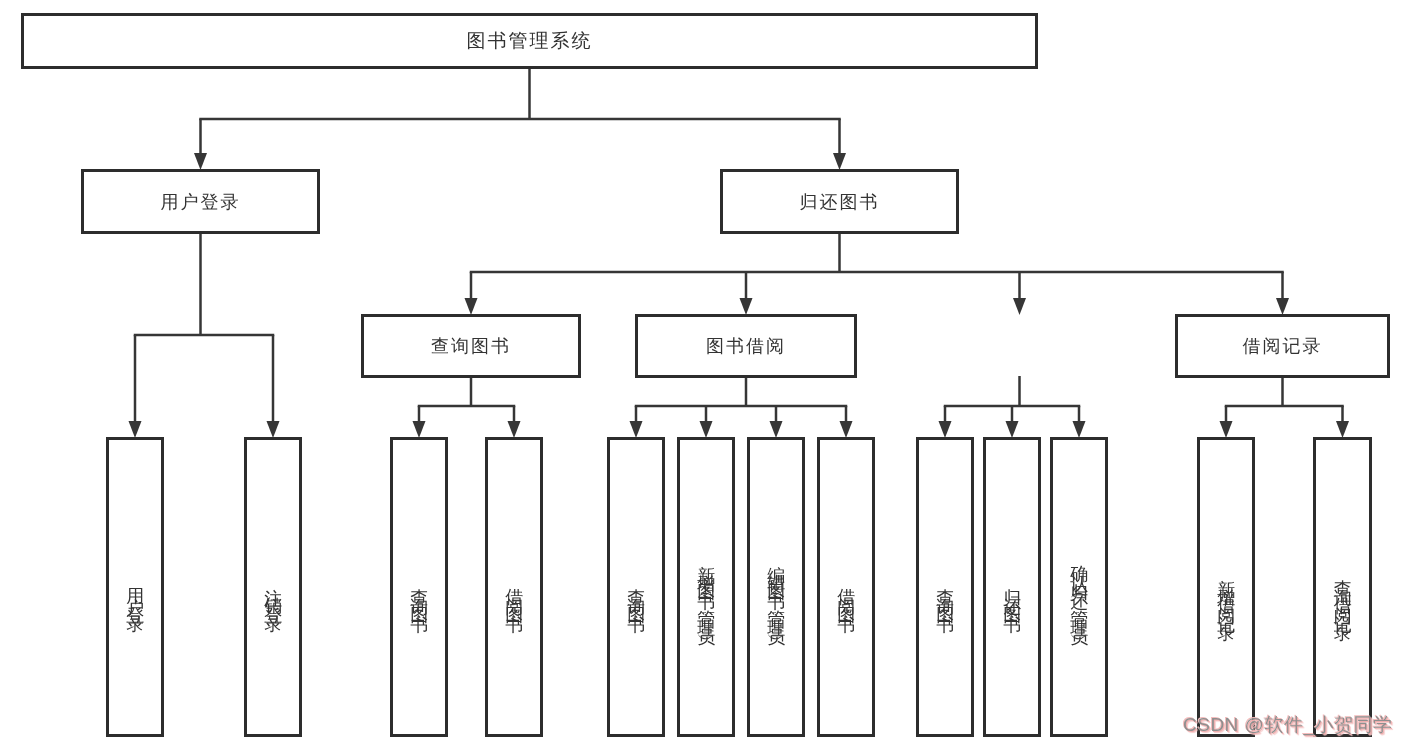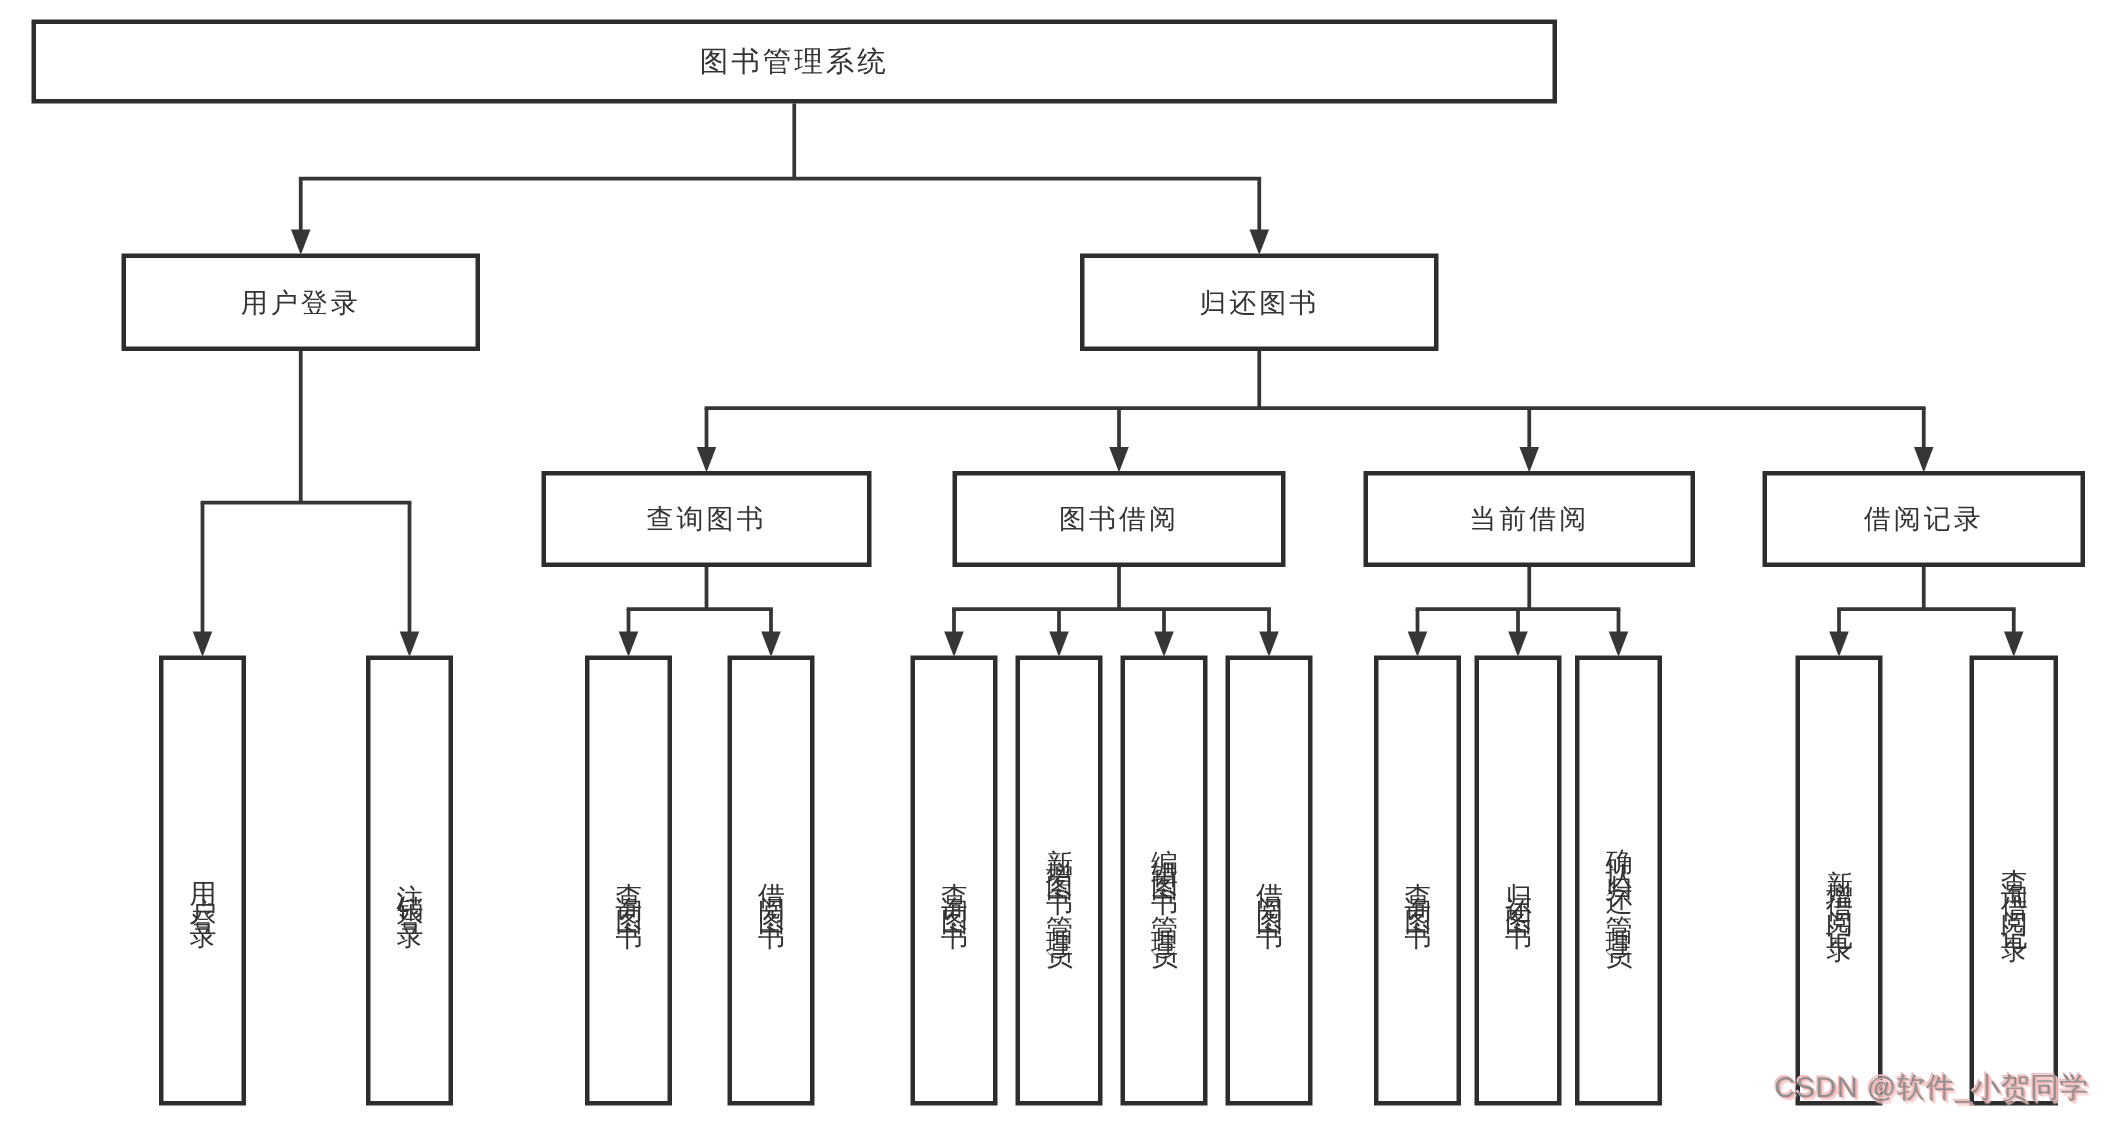--- a/index.html
+++ b/index.html
@@ -113,23 +113,20 @@
     </div>
     <div class="node h-node" style="left: 720px; top: 169px; width: 239px; height: 65px; border-color: rgb(45, 45, 45); background: rgb(255, 255, 255); color: rgb(51, 51, 51);">
       <span class="node-label">归还图书</span>
     </div>
     <div class="node h-node" style="left: 361px; top: 314px; width: 220px; height: 64px; border-color: rgb(45, 45, 45); background: rgb(255, 255, 255); color: rgb(51, 51, 51);">
       <span class="node-label">查询图书</span>
     </div>
     <div class="node h-node" style="left: 635px; top: 314px; width: 222px; height: 64px; border-color: rgb(45, 45, 45); background: rgb(255, 255, 255); color: rgb(51, 51, 51); text-align: right;">
       <span class="node-label">图书借阅</span>
     </div>
-    <div class="node h-node" style="left: 909px; top: 314px; width: 221px; height: 64px; border-color: rgb(45, 45, 45); background: rgb(255, 255, 255); color: rgb(51, 51, 51);">
-      <span class="node-label">当前借阅</span>
-    </div>
     <div class="node h-node" style="left: 1175px; top: 314px; width: 215px; height: 64px; border-color: rgb(45, 45, 45); background: rgb(255, 255, 255); color: rgb(51, 51, 51); align-items: center;">
       <span class="node-label">借阅记录</span>
     </div>
     <div class="node v-node" style="left: 106px; top: 437px; width: 58px; height: 300px; border-color: rgb(45, 45, 45); background: rgb(255, 255, 255); color: rgb(51, 51, 51);">
       <span class="node-label">用户登录</span>
     </div>
     <div class="node v-node" style="left: 244px; top: 437px; width: 58px; height: 300px; border-color: rgb(45, 45, 45); background: rgb(255, 255, 255); color: rgb(51, 51, 51);">
       <span class="node-label">注销登录</span>
     </div>
     <div class="node v-node" style="left: 390px; top: 437px; width: 58px; height: 300px; border-color: rgb(45, 45, 45); background: rgb(255, 255, 255); color: rgb(51, 51, 51);">

